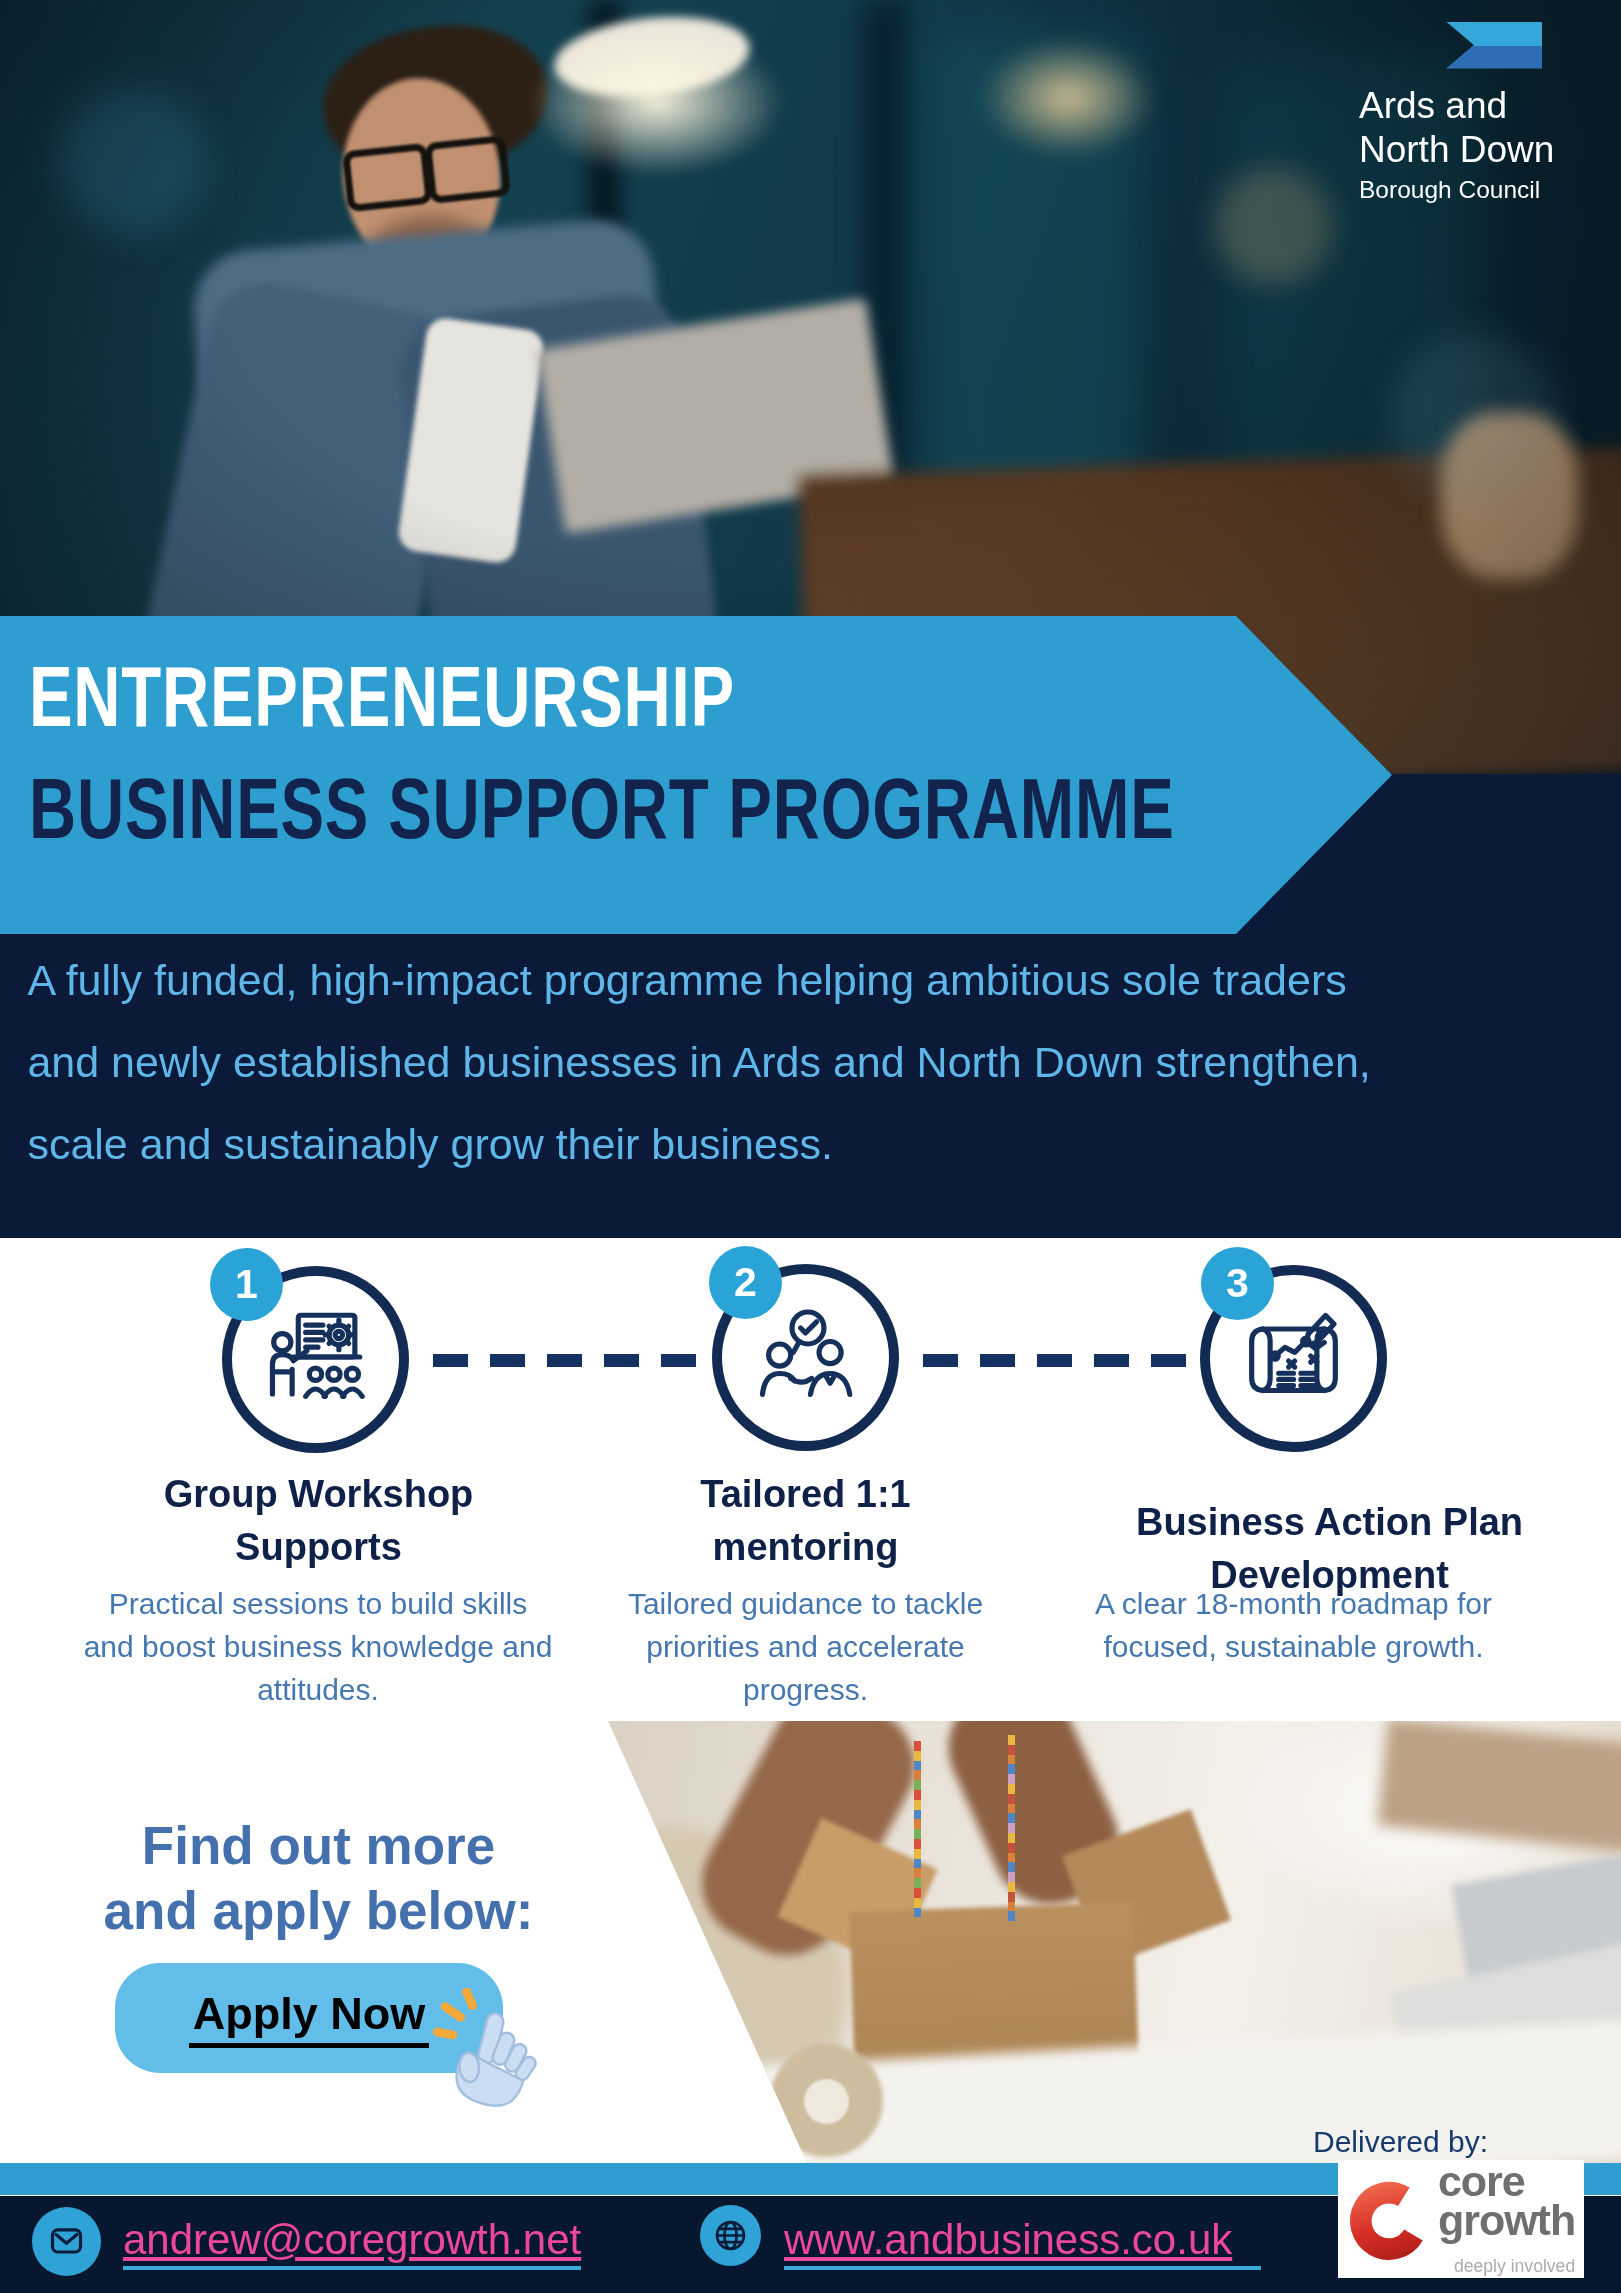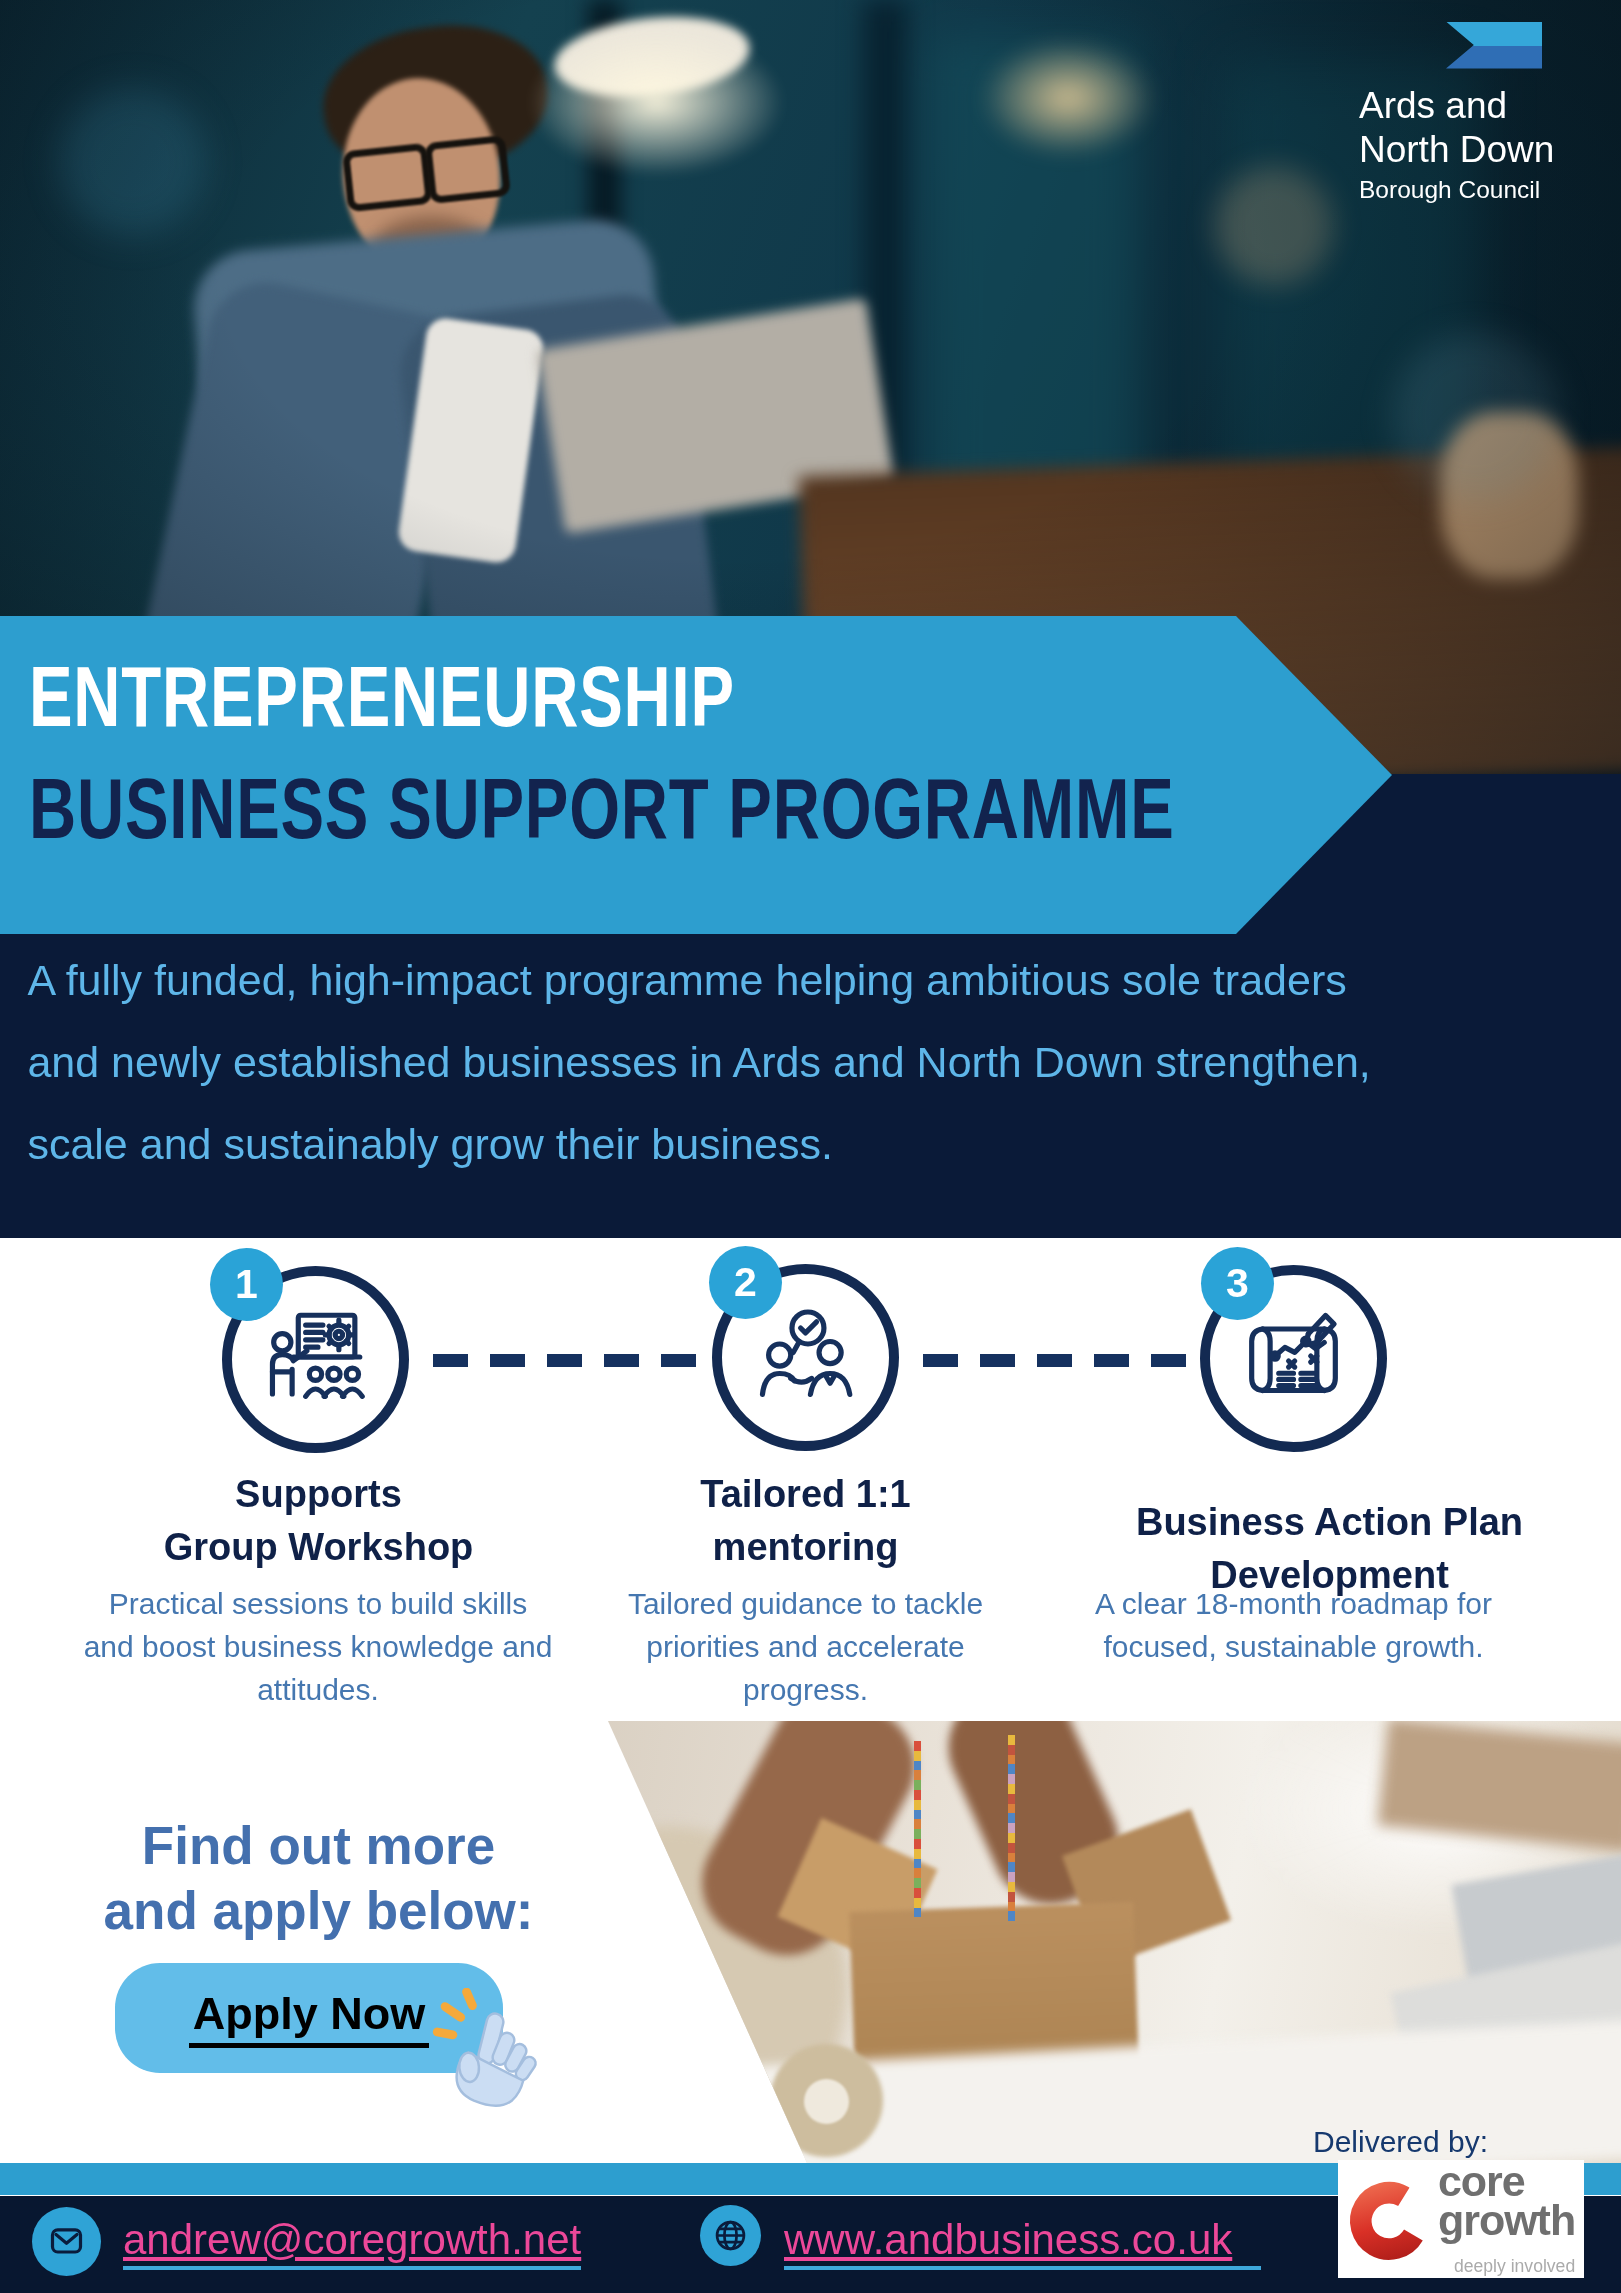--- a/index.html
+++ b/index.html
@@ -198,22 +198,22 @@
       <circle cx="65" cy="62" r="5"></circle>
         <path d="M57 80 q8 -12 16 0"></path>
       <circle cx="80" cy="62" r="5"></circle>
         <path d="M72 80 q8 -12 16 0"></path>
     </svg>
   </div>
   <div class="badge b1">
       <span>1</span>
     </div>
   <div class="step-title t1">
+    <div>Group Workshop</div>
     <div>Supports</div>
-    <div>Group Workshop</div>
   </div>
   <div class="step-desc s1">Practical sessions to build skills and boost business knowledge and attitudes.</div>
 
   <div class="step-circle c2">
     <svg width="123" height="123" viewBox="0 0 100 100" fill="none" stroke="#16305c" stroke-width="4.2" stroke-linecap="round" stroke-linejoin="round">
       <circle cx="52" cy="26" r="13"></circle>
       <path d="M45 37 l-5 9"></path>
       <path d="M46 26 l4 4 l9 -9"></path>
       <circle cx="29" cy="48" r="9"></circle>
       <path d="M15 80 q2 -17 14 -17 q9 0 12 6"></path>

